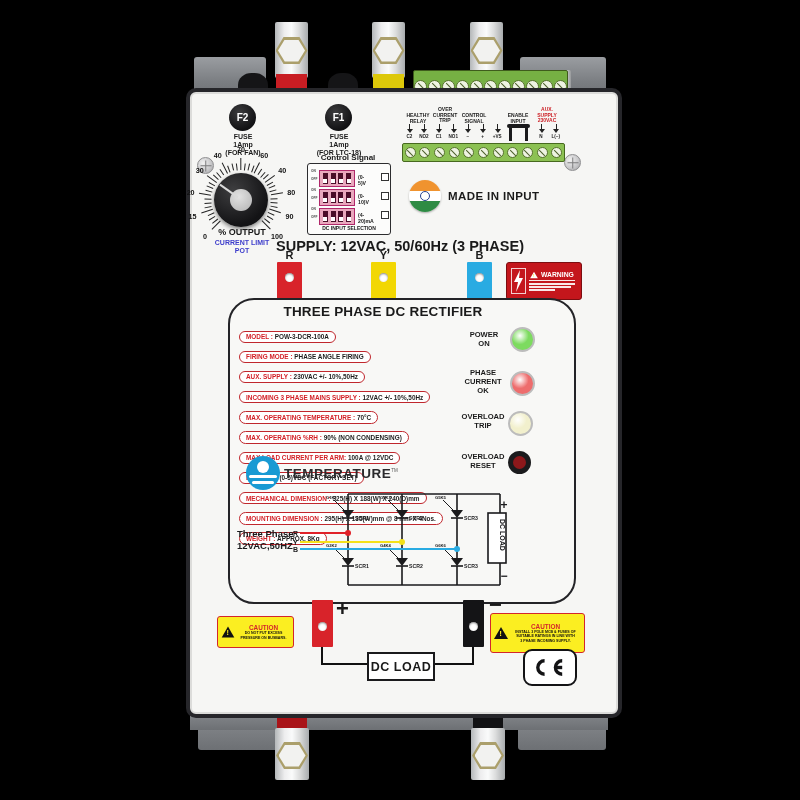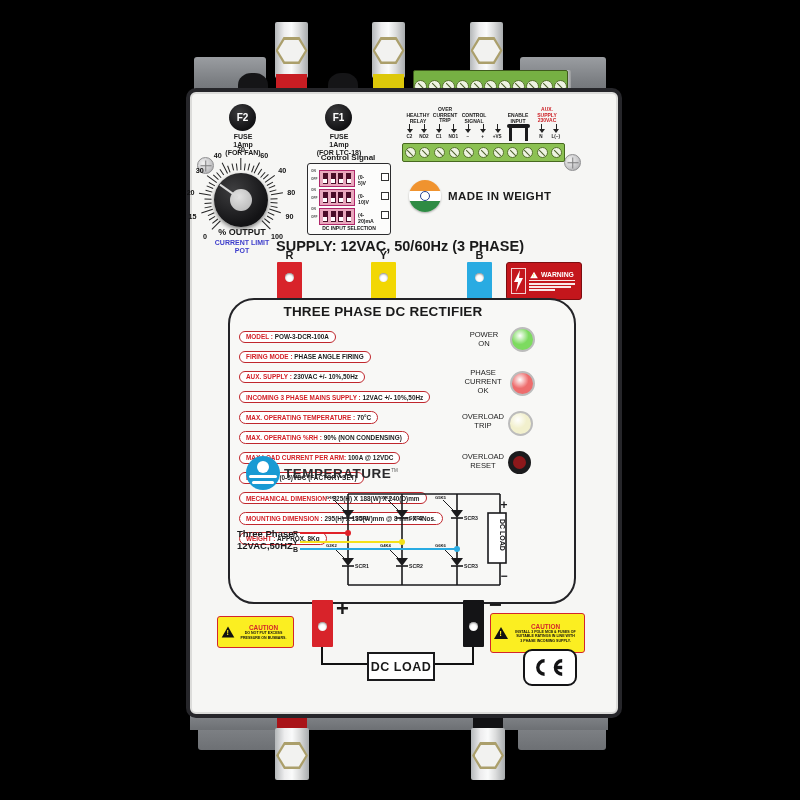--- a/index.html
+++ b/index.html
@@ -72,21 +72,21 @@
 
   .warnlbl{background:#c4161c;border:1.5px solid #7c0d10;border-radius:3px;display:flex;align-items:center;
            padding:3px 4px;gap:3px;}
   .wline{height:1.6px;background:rgba(255,255,255,.9);margin-top:1.6px;}
 
   .bigbox{left:228px;top:298px;width:344px;height:302px;border:2.6px solid #232327;border-radius:26px;
           background:#f8f8f6;}
   .pill{display:inline-block;border:1.2px solid #c0272d;border-radius:7px;padding:1.5px 6px;background:#fff;
         font-size:6.4px;font-weight:bold;line-height:7.4px;white-space:nowrap;}
   .pl{color:#d21f26;} .pv{color:#1c1c1c;}
-  .indlbl{font-size:7.6px;font-weight:normal;line-height:9px;}
+  .indlbl{font-size:7.6px;font-weight:bold;line-height:9px;}
   .led{width:21px;height:21px;border-radius:50%;border:2px solid #bcbcbc;}
   .led.reset{width:13px;height:13px;border:5px solid #1b1b1d;}
 
   .logoc{width:34px;height:34px;border-radius:50%;background:#189ad3;position:relative;overflow:hidden;}
   .logoc .lh{position:absolute;left:50%;top:5px;transform:translateX(-50%);width:12px;height:12px;border-radius:50%;background:#fff;}
   .logoc .lb1{position:absolute;left:3px;top:19px;width:28px;height:3px;background:#fff;border-radius:2px;}
   .logoc .lb2{position:absolute;left:6px;top:25px;width:22px;height:2.5px;background:#fff;border-radius:2px;}
   .logotxt{font-size:13.5px;font-weight:bold;letter-spacing:.5px;color:#2a2a2c;}
 
   .caution{background:#fbee21;border:1.6px solid #d3262b;border-radius:3px;display:flex;align-items:center;
@@ -385,21 +385,21 @@
         </div>
       <span class="abs cslbl" style="left:47px;top:4px;">(4-20)mA</span>
       <div class="abs csbox-chk" style="left:70px;top:3px;"></div>
     </div>
     <div class="abs b ctr" style="left:0;top:61px;width:82px;font-size:5px;">DC INPUT SELECTION</div>
   </div>
 
   <div class="abs flag" style="left:409px;top:180px;">
       <div class="chakra"></div>
     </div>
-  <div class="abs b" style="left:448px;top:190px;font-size:11.5px;letter-spacing:.4px;">MADE IN WEIGHT</div>
+  <div class="abs b" style="left:448px;top:190px;font-size:11.5px;letter-spacing:.4px;">MADE IN INPUT</div>
 
   <div class="abs b ctr" style="left:240px;top:238px;width:320px;font-size:14.5px;">SUPPLY: 12VAC, 50/60Hz (3 PHASE)</div>
 
   <div class="abs b ctr" style="left:277px;top:249px;width:25px;font-size:11px;">R</div>
   <div class="abs busv" style="left:277px;top:262px;width:25px;height:38px;background:#d8232a;">
       <div class="hole abs" style="left:8px;top:11px;"></div>
     </div>
   <div class="abs b ctr" style="left:371px;top:249px;width:25px;font-size:11px;">Y</div>
   <div class="abs busv" style="left:371px;top:262px;width:25px;height:38px;background:#f2d703;">
       <div class="hole abs" style="left:8px;top:11px;"></div>

